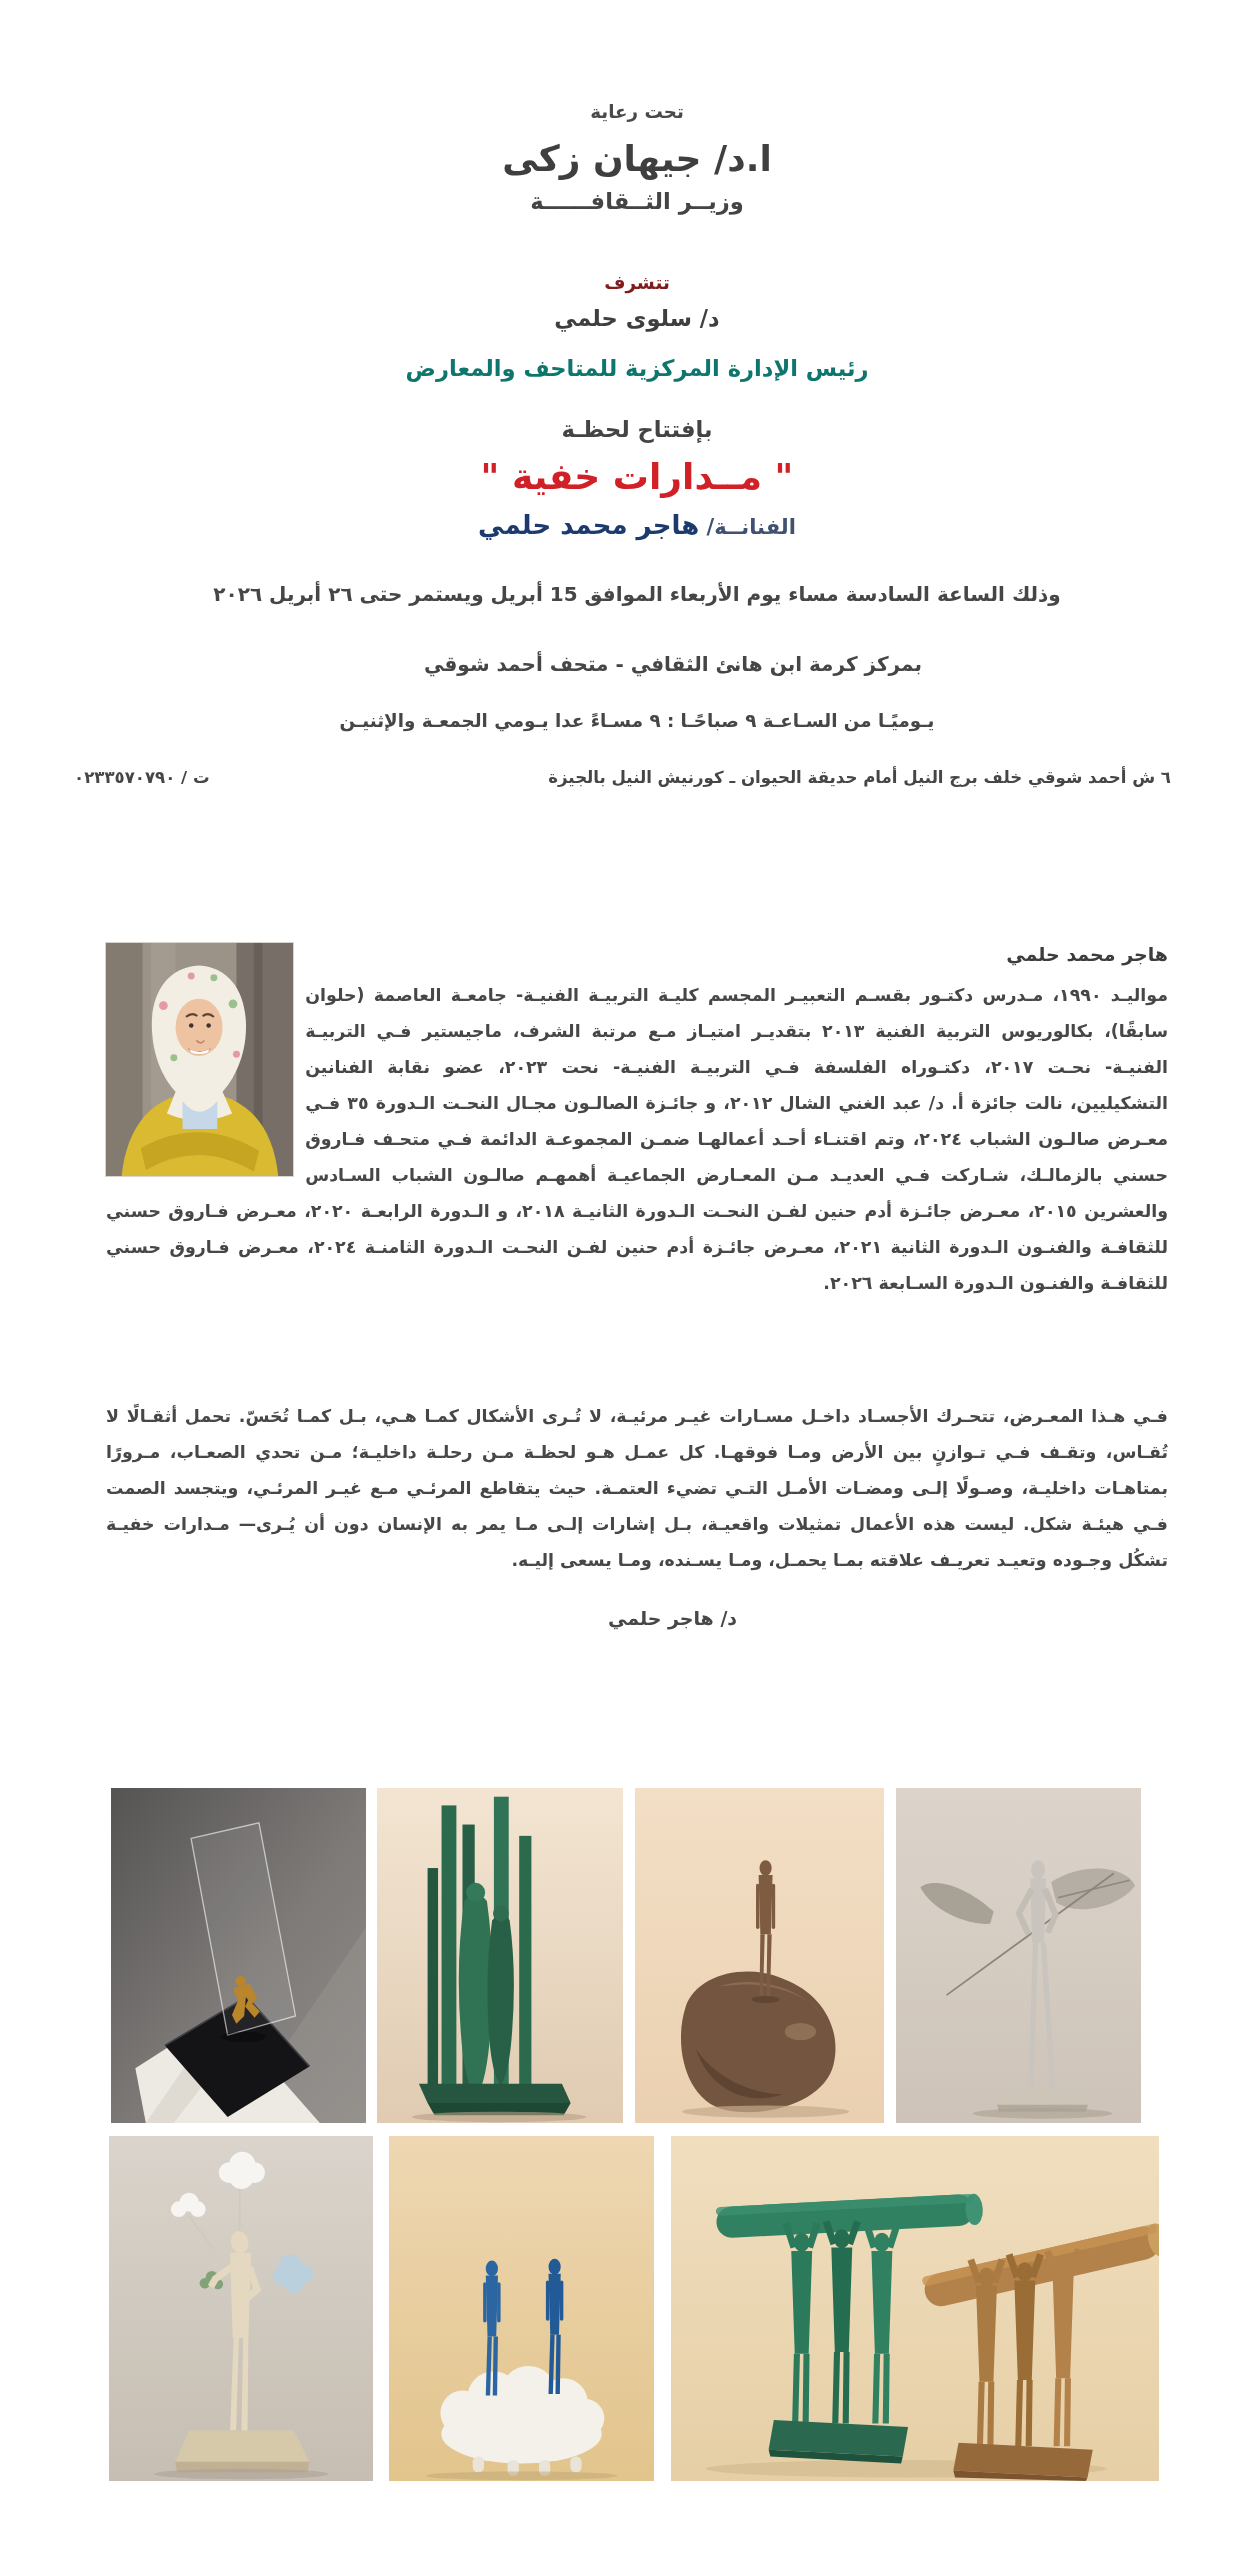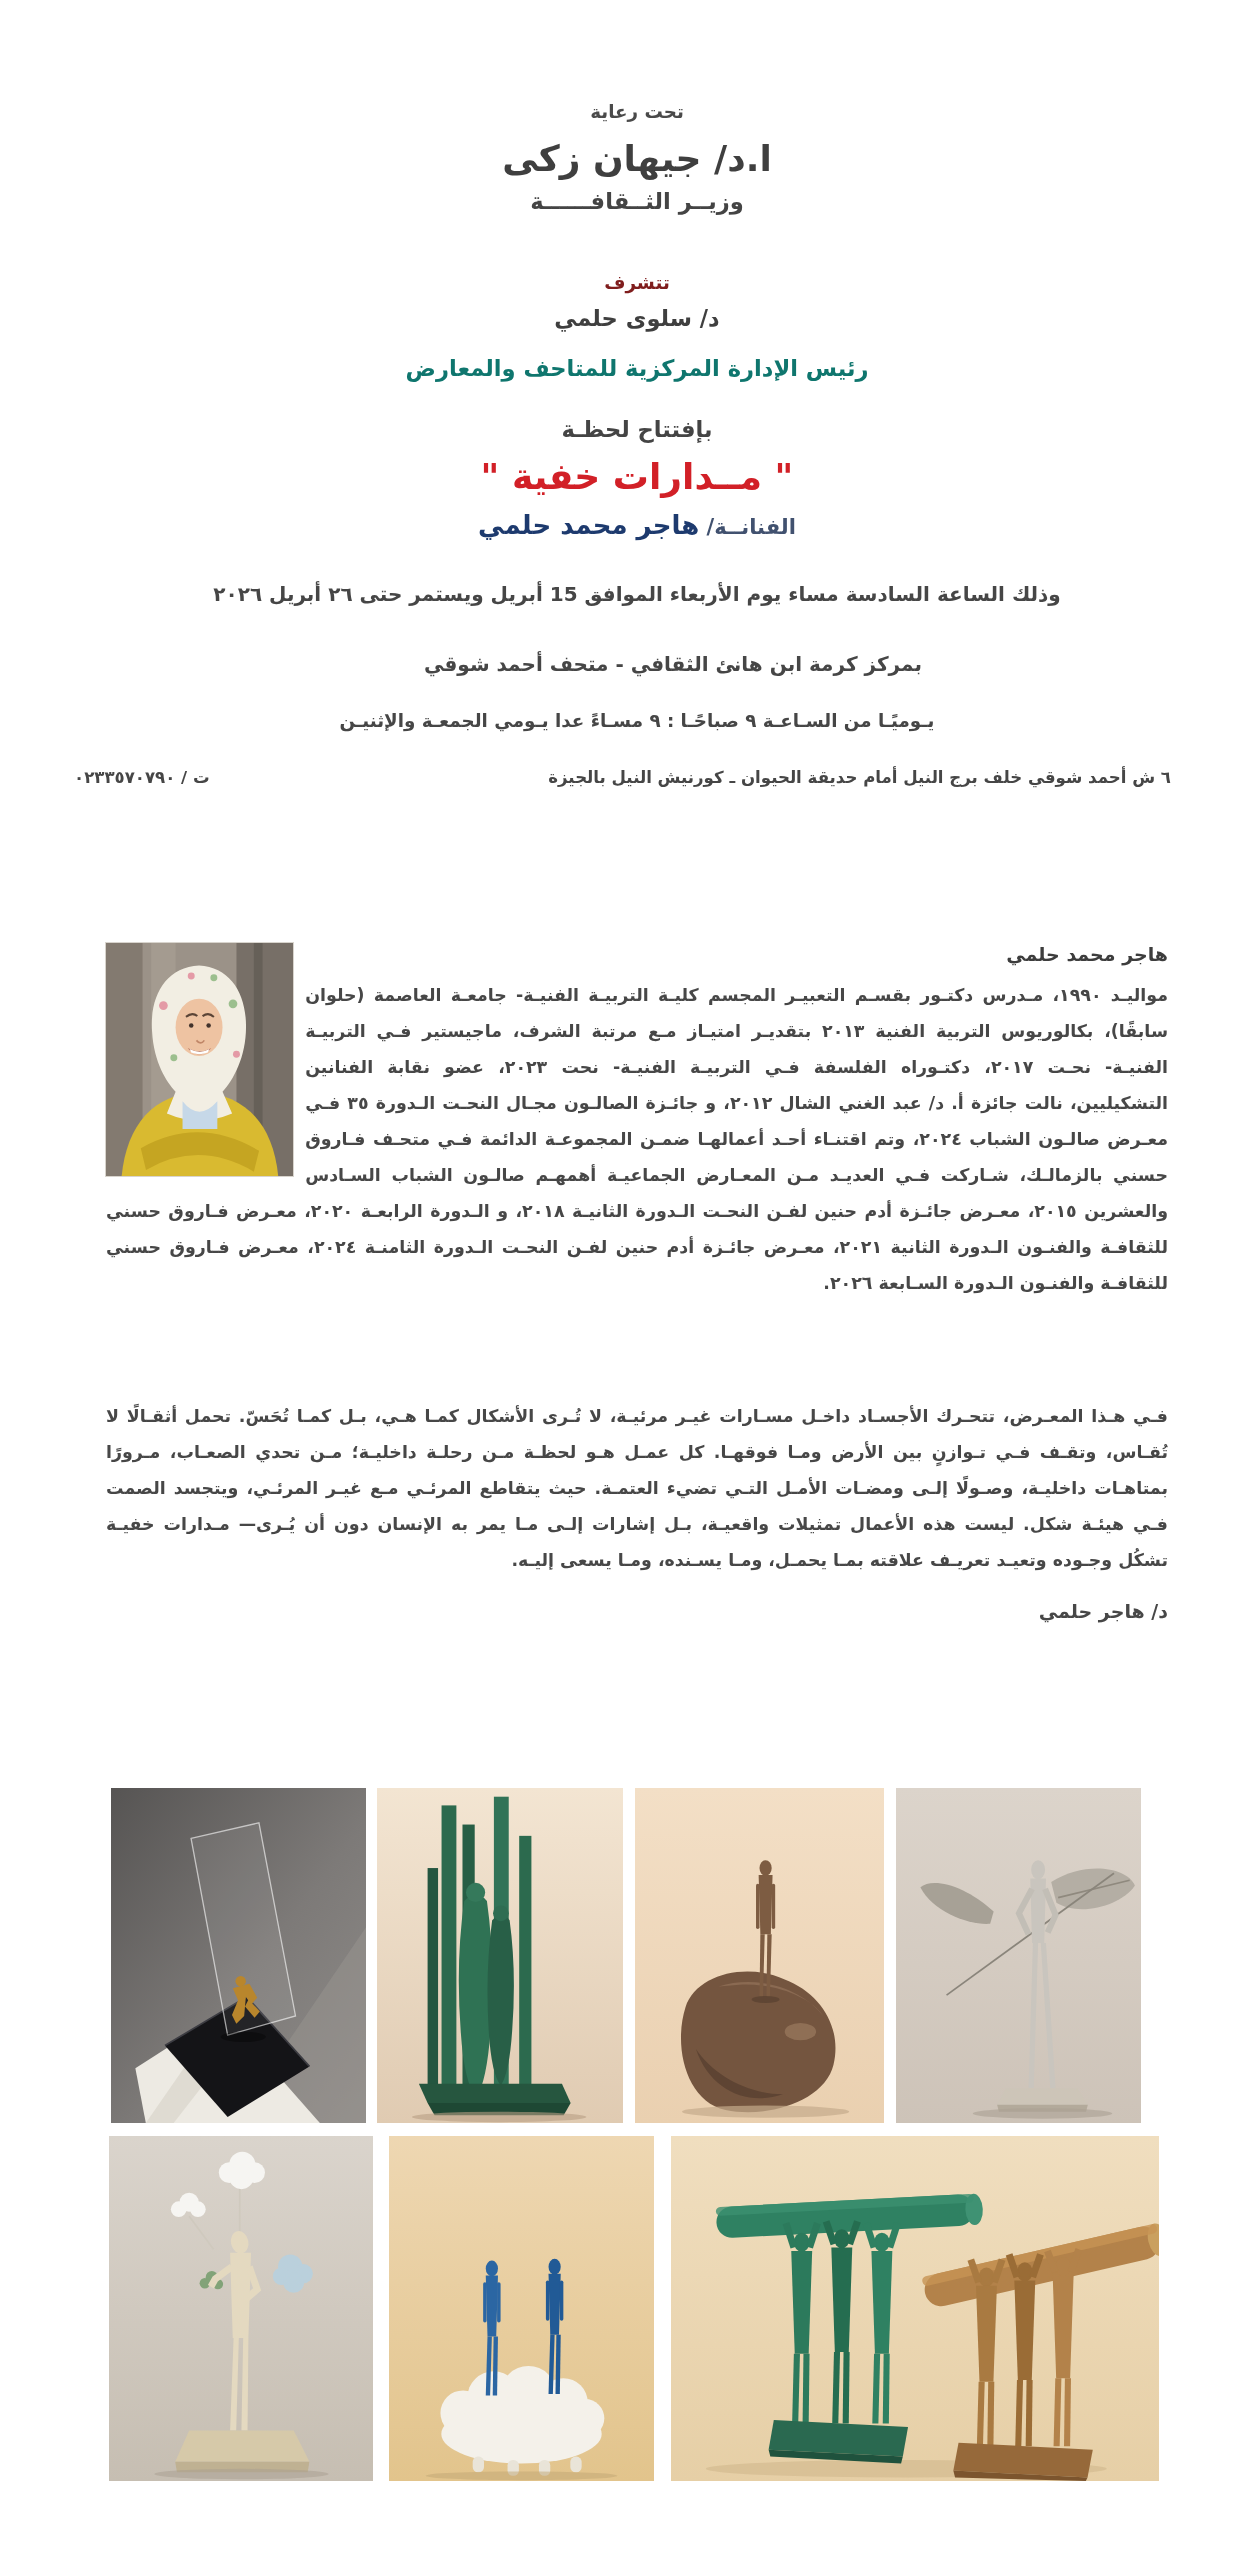--- a/index.html
+++ b/index.html
@@ -29,21 +29,21 @@
     outline:0.9px solid #d8d4cd;
   }
   .bio-photo svg{display:block;width:100%;height:100%;}
   .bio-heading{font-size:19px;font-weight:bold;color:#3d3d3d;text-align:right;margin:0 0 12.2px 0;}
   .para{
     font-size:17.4px;font-weight:bold;line-height:36px;text-align:justify;
     color:#474747;margin:0;
   }
   .statement{position:absolute;left:106px;top:1398px;width:1062px;direction:rtl;}
   .statement-heading{font-size:23.5px;font-weight:bold;color:#283d8f;text-align:right;margin:0 0 15.7px 0;}
-  .signature{font-size:19px;font-weight:bold;color:#474747;text-align:right;padding-left:71px;margin-top:22px;direction:rtl;}
+  .signature{font-size:19px;font-weight:bold;color:#474747;text-align:center;padding-left:71px;margin-top:29px;direction:rtl;}
   .photo{position:absolute;overflow:hidden;background:#eee;}
   .photo svg{display:block;width:100%;height:100%;}
   
   .p1{left:111px;top:1788px;width:255px;height:335px;}
   .p2{left:377px;top:1788px;width:246px;height:335px;}
   .p3{left:635px;top:1788px;width:249px;height:335px;}
   .p4{left:896px;top:1788px;width:245px;height:335px;}
   
   .p5{left:109px;top:2136px;width:264px;height:345px;}
   .p6{left:389px;top:2136px;width:265px;height:345px;}

